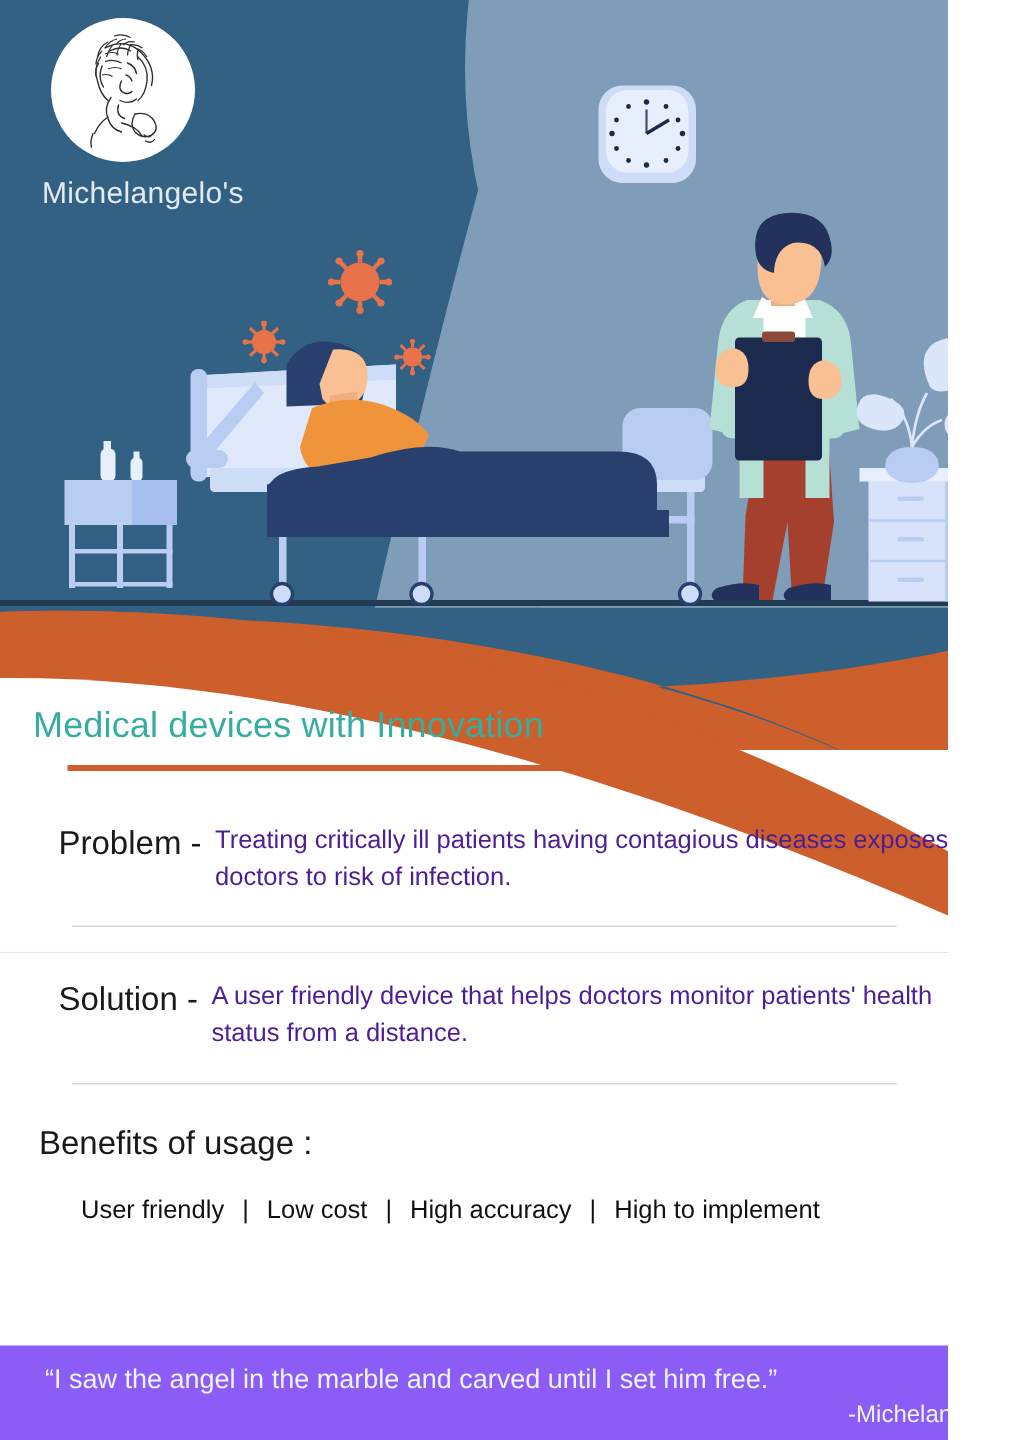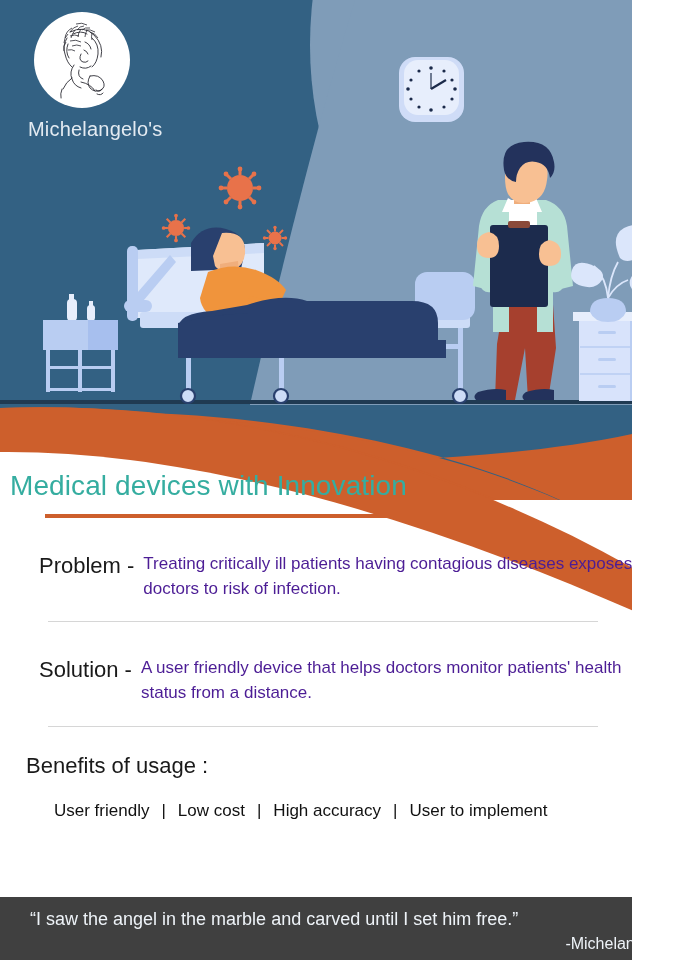--- a/index.html
+++ b/index.html
@@ -20,21 +20,21 @@
   .logo-badge{width:96px;height:96px;border-radius:50%;background:#ffffff;position:relative;margin-left:6px;}
   .logo-face{position:absolute;left:0;top:0;}
   .logo-text{
     margin-top:10px;font-size:20px;color:#e3eaf1;letter-spacing:.2px;
     font-family:"Liberation Sans", sans-serif;
   }
 
   
   .content{position:absolute;left:0;top:470px;width:687px;z-index:5;}
   .title{
-    margin:0 0 0 10px;font-size:28px;color:#35ada0;font-weight:400;
+    margin:0 0 0 22px;font-size:24px;color:#35ada0;font-weight:400;
     letter-spacing:.1px;
   }
   .title-rule{
     margin:12px 0 0 45px;width:382px;height:4px;background:#cd5f2c;
   }
 
   .row{position:relative;margin:34px 26px 0 39px;}
   .row-inner{display:flex;align-items:flex-start;}
   .row-label{
     font-size:22px;color:#1a1a1a;white-space:nowrap;flex:0 0 auto;
@@ -51,21 +51,21 @@
   .benefits-list{
     margin-top:22px;margin-left:28px;font-size:17px;color:#111111;
     display:flex;align-items:flex-end;
   }
   .benefit-item{white-space:nowrap;}
   .benefit-sep{margin:0 12px;color:#111111;}
 
   
   .footer{
     position:absolute;left:0;bottom:0;width:687px;height:63px;
-    background:#404040;z-index:7;
+    background:#8b5cf6;z-index:7;
   }
   .footer-quote{
     position:absolute;left:30px;top:12px;width:627px;
     font-size:18px;color:#eef3f8;
   }
   .footer-author{
     position:absolute;right:22px;top:38px;font-size:16px;color:#eef3f8;
   }
 </style>
 </head>
@@ -355,21 +355,21 @@
 
     <div class="benefits">
       <div class="benefits-title">Benefits of usage :</div>
       <div class="benefits-list">
         <span class="benefit-item">User friendly</span>
         <span class="benefit-sep">|</span>
         <span class="benefit-item">Low cost</span>
         <span class="benefit-sep">|</span>
         <span class="benefit-item">High accuracy</span>
         <span class="benefit-sep">|</span>
-        <span class="benefit-item">User to implement</span>
+        <span class="benefit-item">High to implement</span>
       </div>
     </div>
   </div>
 
   <div class="footer">
     <div class="footer-quote">“I saw the angel in the marble and carved until I set him free.”</div>
     <div class="footer-author">-Michelangelo</div>
   </div>
 
 </div>

